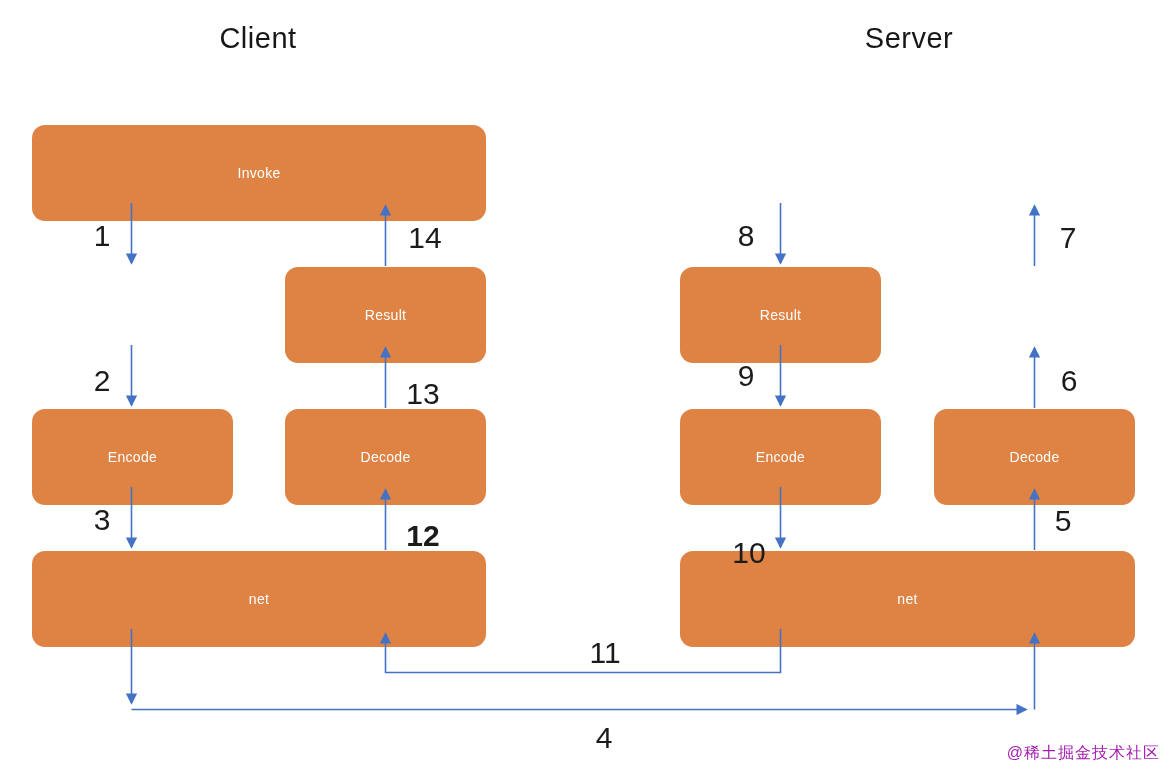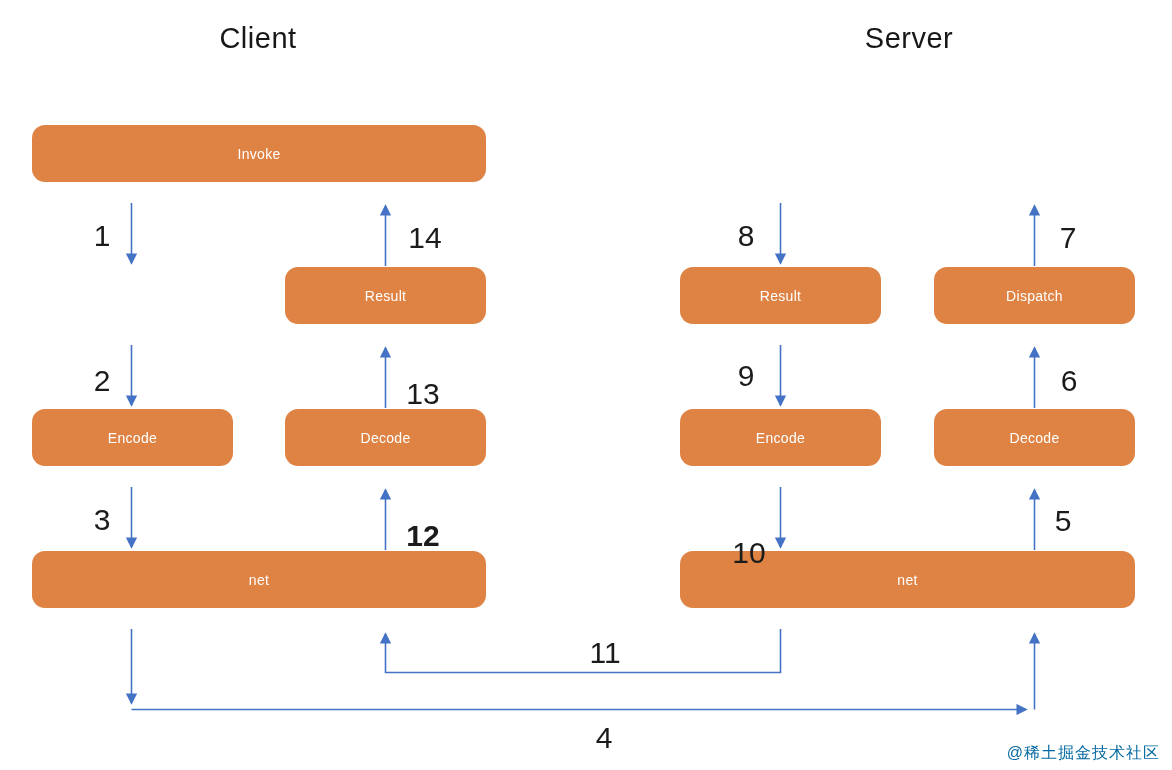--- a/index.html
+++ b/index.html
@@ -18,21 +18,21 @@
   .title {
     position: absolute;
     transform: translate(-50%, -50%);
     font-size: 29px;
     color: #171717;
     letter-spacing: 0.5px;
     white-space: nowrap;
   }
   .box {
     position: absolute;
-    height: 57px;
+    height: 96px;
     background: #DE8344;
     border-radius: 13px;
     display: flex;
     align-items: center;
     justify-content: center;
   }
   .box-label {
     color: #ffffff;
     font-size: 14px;
     letter-spacing: 0.3px;
@@ -49,21 +49,21 @@
     transform: translate(-50%, -50%);
     font-size: 30px;
     color: #1b1b1b;
     white-space: nowrap;
   }
   .watermark {
     position: absolute;
     right: 12px;
     top: 743px;
     font-size: 16px;
-    color: #0369a1;
+    color: #a21caf;
     letter-spacing: 1px;
     white-space: nowrap;
   }
 </style>
 </head>
 <body>
 
 <div class="canvas">
 
   <div class="title" style="left:258px; top:38px;">Client</div>
@@ -80,23 +80,20 @@
   </div>
   <div class="box" style="left:285px; top:409px; width:201px;">
     <span class="box-label">Decode</span>
   </div>
   <div class="box" style="left:32px; top:551px; width:454px;">
     <span class="box-label">net</span>
   </div>
 
   <div class="box" style="left:680px; top:267px; width:201px;">
     <span class="box-label">Result</span>
-  </div>
-  <div class="box" style="left:934px; top:267px; width:201px;">
-    <span class="box-label">Dispatch</span>
   </div>
   <div class="box" style="left:680px; top:409px; width:201px;">
     <span class="box-label">Encode</span>
   </div>
   <div class="box" style="left:934px; top:409px; width:201px;">
     <span class="box-label">Decode</span>
   </div>
   <div class="box" style="left:680px; top:551px; width:455px;">
     <span class="box-label">net</span>
   </div>

